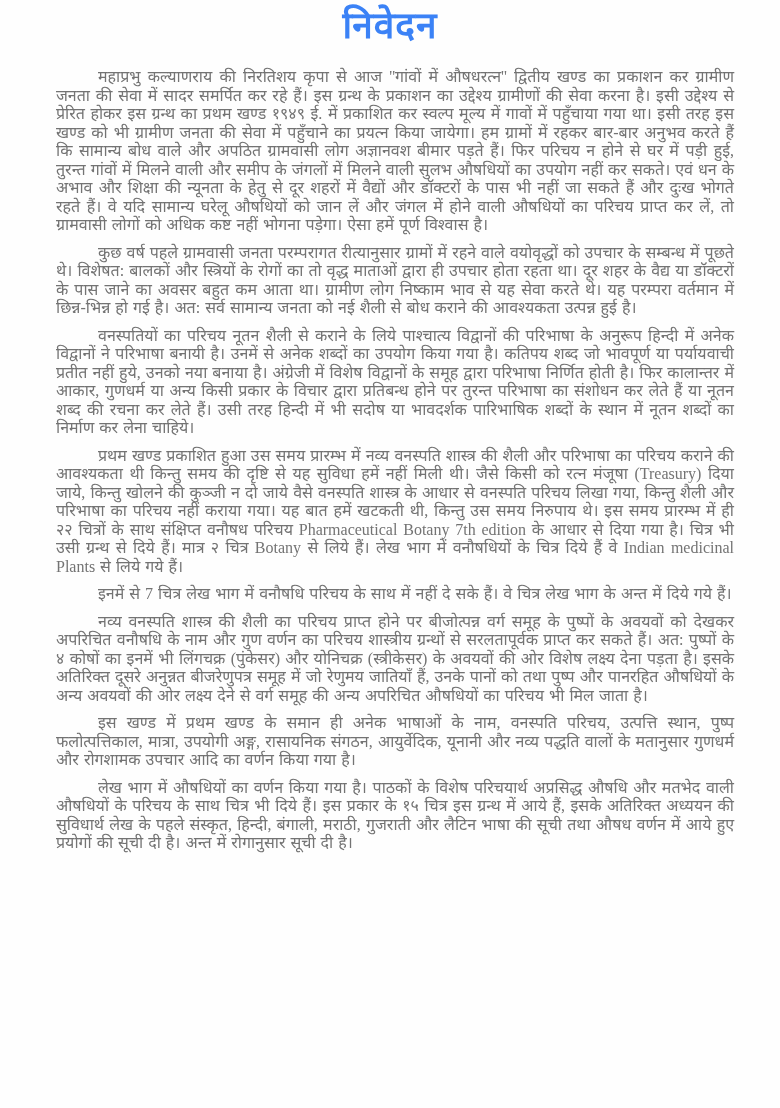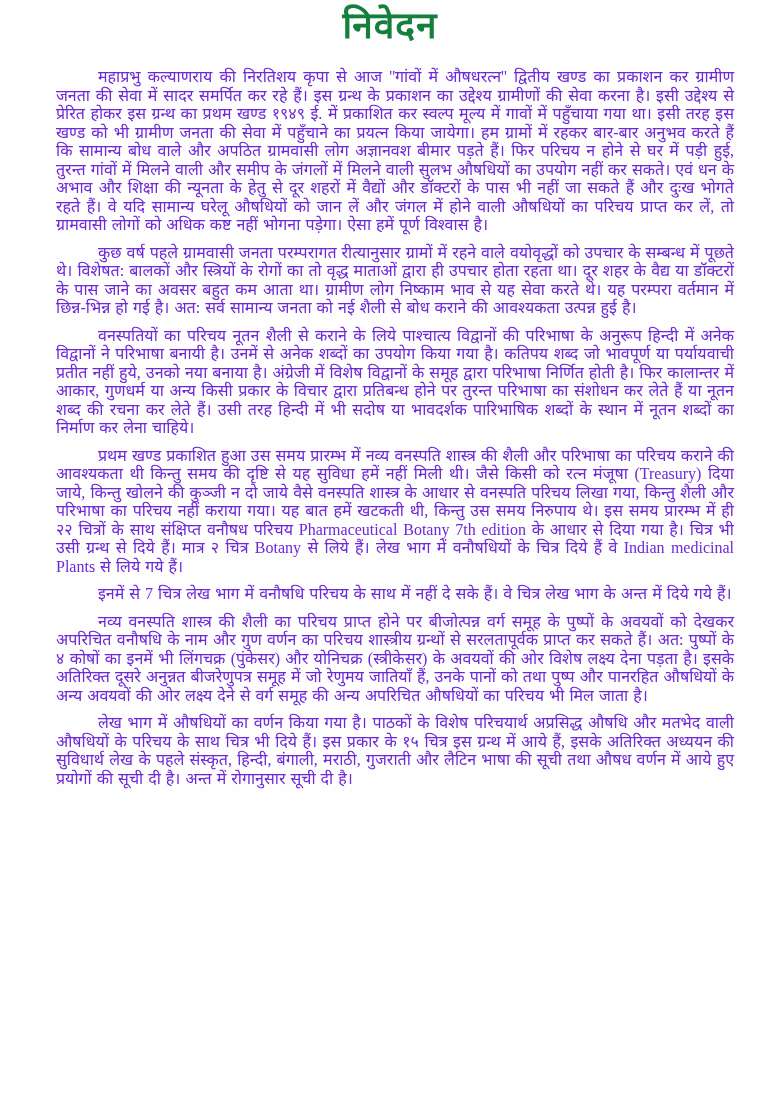--- a/index.html
+++ b/index.html
@@ -18,42 +18,43 @@
     font-family: "Liberation Serif", "DejaVu Serif", serif;
     color: #151515;
   }
   .page-title {
     margin: 4px 0 20px 0;
     text-align: center;
     font-size: 37px;
     line-height: 44px;
     font-weight: 700;
     letter-spacing: 1px;
-    color: #15803d;
+    color: #3b82f6;
   }
   .body-text {
     padding: 0 46px 0 56px;
   }
   .body-text p {
     margin: 0 0 9px 0;
     font-size: 16px;
     line-height: 18.5px;
     text-align: justify;
     text-indent: 42px;
     word-spacing: 1px;
-    color: #6d28d9;
+    color: #737373;
   }
 </style>
 </head>
 <body>
 
 <div class="page">
   <h1 class="page-title">निवेदन</h1>
   <div class="body-text">
     <p>महाप्रभु कल्याणराय की निरतिशय कृपा से आज ''गांवों में औषधरत्न'' द्वितीय खण्ड का प्रकाशन कर ग्रामीण जनता की सेवा में सादर समर्पित कर रहे हैं। इस ग्रन्थ के प्रकाशन का उद्देश्य ग्रामीणों की सेवा करना है। इसी उद्देश्य से प्रेरित होकर इस ग्रन्थ का प्रथम खण्ड १९४९ ई. में प्रकाशित कर स्वल्प मूल्य में गावों में पहुँचाया गया था। इसी तरह इस खण्ड को भी ग्रामीण जनता की सेवा में पहुँचाने का प्रयत्न किया जायेगा। हम ग्रामों में रहकर बार-बार अनुभव करते हैं कि सामान्य बोध वाले और अपठित ग्रामवासी लोग अज्ञानवश बीमार पड़ते हैं। फिर परिचय न होने से घर में पड़ी हुई, तुरन्त गांवों में मिलने वाली और समीप के जंगलों में मिलने वाली सुलभ औषधियों का उपयोग नहीं कर सकते। एवं धन के अभाव और शिक्षा की न्यूनता के हेतु से दूर शहरों में वैद्यों और डॉक्टरों के पास भी नहीं जा सकते हैं और दुःख भोगते रहते हैं। वे यदि सामान्य घरेलू औषधियों को जान लें और जंगल में होने वाली औषधियों का परिचय प्राप्त कर लें, तो ग्रामवासी लोगों को अधिक कष्ट नहीं भोगना पड़ेगा। ऐसा हमें पूर्ण विश्वास है।</p>
     <p>कुछ वर्ष पहले ग्रामवासी जनता परम्परागत रीत्यानुसार ग्रामों में रहने वाले वयोवृद्धों को उपचार के सम्बन्ध में पूछते थे। विशेषत: बालकों और स्त्रियों के रोगों का तो वृद्ध माताओं द्वारा ही उपचार होता रहता था। दूर शहर के वैद्य या डॉक्टरों के पास जाने का अवसर बहुत कम आता था। ग्रामीण लोग निष्काम भाव से यह सेवा करते थे। यह परम्परा वर्तमान में छिन्न-भिन्न हो गई है। अत: सर्व सामान्य जनता को नई शैली से बोध कराने की आवश्यकता उत्पन्न हुई है।</p>
     <p>वनस्पतियों का परिचय नूतन शैली से कराने के लिये पाश्चात्य विद्वानों की परिभाषा के अनुरूप हिन्दी में अनेक विद्वानों ने परिभाषा बनायी है। उनमें से अनेक शब्दों का उपयोग किया गया है। कतिपय शब्द जो भावपूर्ण या पर्यायवाची प्रतीत नहीं हुये, उनको नया बनाया है। अंग्रेजी में विशेष विद्वानों के समूह द्वारा परिभाषा निर्णित होती है। फिर कालान्तर में आकार, गुणधर्म या अन्य किसी प्रकार के विचार द्वारा प्रतिबन्ध होने पर तुरन्त परिभाषा का संशोधन कर लेते हैं या नूतन शब्द की रचना कर लेते हैं। उसी तरह हिन्दी में भी सदोष या भावदर्शक पारिभाषिक शब्दों के स्थान में नूतन शब्दों का निर्माण कर लेना चाहिये।</p>
     <p>प्रथम खण्ड प्रकाशित हुआ उस समय प्रारम्भ में नव्य वनस्पति शास्त्र की शैली और परिभाषा का परिचय कराने की आवश्यकता थी किन्तु समय की दृष्टि से यह सुविधा हमें नहीं मिली थी। जैसे किसी को रत्न मंजूषा (Treasury) दिया जाये, किन्तु खोलने की कुञ्जी न दो जाये वैसे वनस्पति शास्त्र के आधार से वनस्पति परिचय लिखा गया, किन्तु शैली और परिभाषा का परिचय नहीं कराया गया। यह बात हमें खटकती थी, किन्तु उस समय निरुपाय थे। इस समय प्रारम्भ में ही २२ चित्रों के साथ संक्षिप्त वनौषध परिचय Pharmaceutical Botany 7th edition के आधार से दिया गया है। चित्र भी उसी ग्रन्थ से दिये हैं। मात्र २ चित्र Botany से लिये हैं। लेख भाग में वनौषधियों के चित्र दिये हैं वे Indian medicinal Plants से लिये गये हैं।</p>
     <p>इनमें से 7 चित्र लेख भाग में वनौषधि परिचय के साथ में नहीं दे सके हैं। वे चित्र लेख भाग के अन्त में दिये गये हैं।</p>
     <p>नव्य वनस्पति शास्त्र की शैली का परिचय प्राप्त होने पर बीजोत्पन्न वर्ग समूह के पुष्पों के अवयवों को देखकर अपरिचित वनौषधि के नाम और गुण वर्णन का परिचय शास्त्रीय ग्रन्थों से सरलतापूर्वक प्राप्त कर सकते हैं। अत: पुष्पों के ४ कोषों का इनमें भी लिंगचक्र (पुंकेसर) और योनिचक्र (स्त्रीकेसर) के अवयवों की ओर विशेष लक्ष्य देना पड़ता है। इसके अतिरिक्त दूसरे अनुन्नत बीजरेणुपत्र समूह में जो रेणुमय जातियाँ हैं, उनके पानों को तथा पुष्प और पानरहित औषधियों के अन्य अवयवों की ओर लक्ष्य देने से वर्ग समूह की अन्य अपरिचित औषधियों का परिचय भी मिल जाता है।</p>
+    <p>इस खण्ड में प्रथम खण्ड के समान ही अनेक भाषाओं के नाम, वनस्पति परिचय, उत्पत्ति स्थान, पुष्प फलोत्पत्तिकाल, मात्रा, उपयोगी अङ्ग, रासायनिक संगठन, आयुर्वेदिक, यूनानी और नव्य पद्धति वालों के मतानुसार गुणधर्म और रोगशामक उपचार आदि का वर्णन किया गया है।</p>
     <p>लेख भाग में औषधियों का वर्णन किया गया है। पाठकों के विशेष परिचयार्थ अप्रसिद्ध औषधि और मतभेद वाली औषधियों के परिचय के साथ चित्र भी दिये हैं। इस प्रकार के १५ चित्र इस ग्रन्थ में आये हैं, इसके अतिरिक्त अध्ययन की सुविधार्थ लेख के पहले संस्कृत, हिन्दी, बंगाली, मराठी, गुजराती और लैटिन भाषा की सूची तथा औषध वर्णन में आये हुए प्रयोगों की सूची दी है। अन्त में रोगानुसार सूची दी है।</p>
   </div>
 </div>
 
 </body></html>

